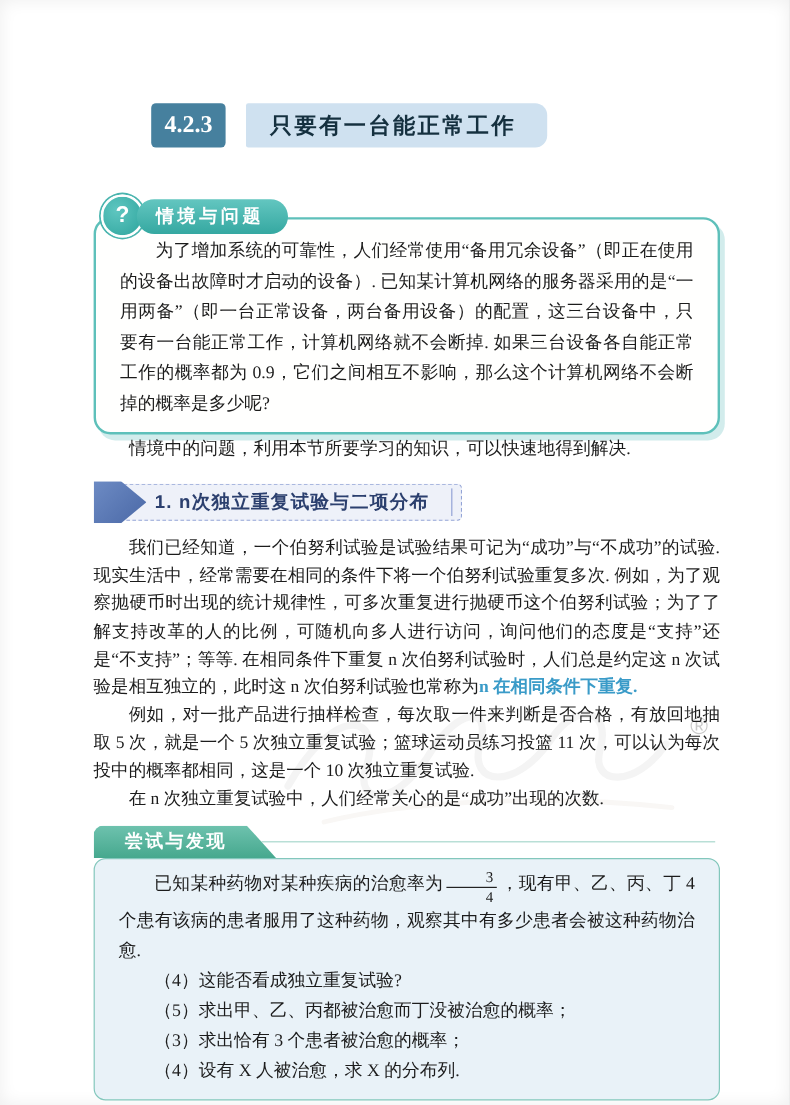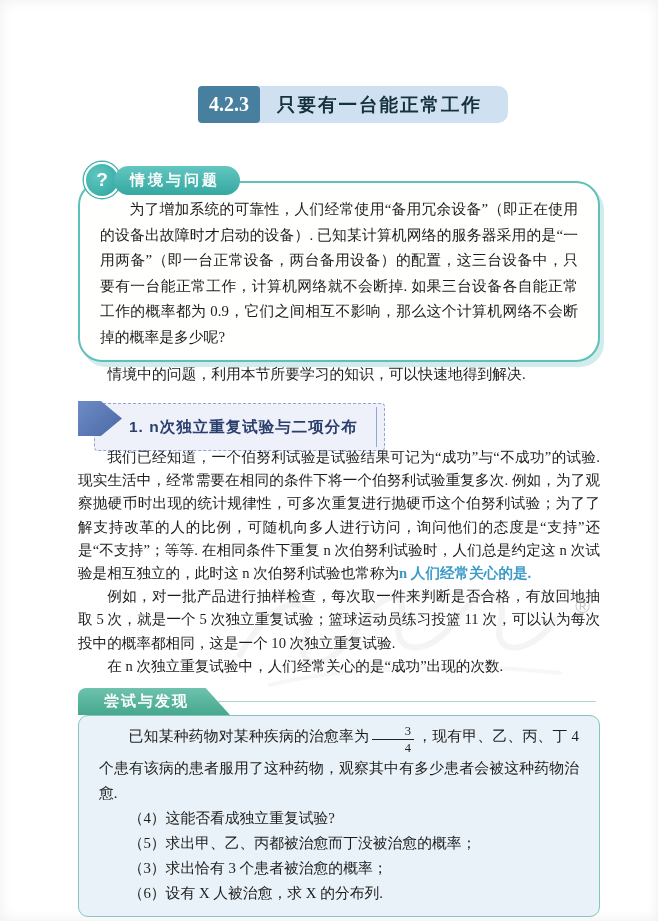--- a/index.html
+++ b/index.html
@@ -7,38 +7,38 @@
   .page {
     position:relative; width:658px; height:921px; margin:0 auto;
     background:#ffffff; overflow:hidden;
     box-shadow: inset 0 0 14px rgba(0,0,0,0.07);
     font-family:"Liberation Serif","DejaVu Serif",serif;
     color:#1c1c1c;
   }
   .content { position:relative; margin-left:78px; width:522px; }
 
   
-  .title-row { display:flex; align-items:stretch; margin:86px 0 0 120px; height:37px; }
+  .title-row { display:flex; align-items:stretch; margin:86px 0 0 48px; height:37px;gap:20px; }
   .title-num {
     background:#46809e; color:#ffffff; font-weight:bold; font-size:20px;
     font-family:"Liberation Serif",serif;
     display:flex; align-items:center; padding:0 11px; border-radius:4px;
     position:relative; z-index:2;
   }
   .title-text {
     background:#cfe1f0; color:#15303f; font-weight:bold; font-size:18.5px;
     letter-spacing:2px; display:flex; align-items:center; padding:0 26px 0 20px;
     border-radius:2px 10px 10px 2px; margin-left:-3px;
     font-family:"Liberation Sans",sans-serif;
   }
 
   
   .situation { position:relative; margin-top:58px; }
   .situ-box {
-    border:2px solid #5ec0ba; border-radius:24px; background:#fffffe;
+    border:2px solid #5ec0ba; border-radius:14px; background:#fffffe;
     box-shadow:4px 5px 0 #d2ecec;
     padding:14px 20px 10px 20px;
   }
   .situ-box p { font-size:14.8px; line-height:25.5px; text-align:justify; text-indent:2em; }
   .situ-header { position:absolute; top:-19px; left:6px; display:flex; align-items:center; z-index:3; }
   .situ-icon {
     width:36px; height:36px; border-radius:50%;
     background:radial-gradient(circle at 35% 35%, #5fc6c0, #2da49d);
     border:2px solid #ffffff; box-shadow:0 0 0 1.5px #49b4ae;
     color:#ffffff; font-weight:bold; font-size:19px;
@@ -51,21 +51,21 @@
     padding:5px 20px 5px 16px; border-radius:15px;
     font-family:"Liberation Sans",sans-serif;
   }
 
   
   .intro-para { font-size:14.8px; line-height:24px; text-indent:2em; }
 
   
   .banner { position:relative; margin-top:16px; height:33px; }
   .banner-box {
-    position:absolute; left:16px; top:1px; height:48px;
+    position:absolute; left:16px; top:1px; height:31px;
     background:#eef1f9; border:1.6px dashed #93a4d6; border-radius:4px;
     display:flex; align-items:center; padding:0 26px 0 34px;
     color:#2b3f6e; font-weight:bold; font-size:15.5px; letter-spacing:1px;
     font-family:"Liberation Sans",sans-serif;
   }
   .banner-box::after {
     content:""; position:absolute; right:7px; top:3px; bottom:3px;
     border-right:1.4px solid #93a4d6;
   }
   .banner-arrow {
@@ -153,34 +153,34 @@
     </div>
 
     <p class="intro-para">情境中的问题，利用本节所要学习的知识，可以快速地得到解决.</p>
 
     <div class="banner">
       <div class="banner-box">1. n次独立重复试验与二项分布</div>
       <div class="banner-arrow"></div>
     </div>
 
     <div class="body-text">
-      <p><span>我们已经知道，一个伯努利试验是试验结果可记为“成功”与“不成功”的试验. 现实生活中，经常需要在相同的条件下将一个伯努利试验重复多次. 例如，为了观察抛硬币时出现的统计规律性，可多次重复进行抛硬币这个伯努利试验；为了了解支持改革的人的比例，可随机向多人进行访问，询问他们的态度是“支持”还是“不支持”；等等. 在相同条件下重复 n 次伯努利试验时，人们总是约定这 n 次试验是相互独立的，此时这 n 次伯努利试验也常称为</span><span class="hl">n 人们经常关心的是.</span></p>
+      <p><span>我们已经知道，一个伯努利试验是试验结果可记为“成功”与“不成功”的试验. 现实生活中，经常需要在相同的条件下将一个伯努利试验重复多次. 例如，为了观察抛硬币时出现的统计规律性，可多次重复进行抛硬币这个伯努利试验；为了了解支持改革的人的比例，可随机向多人进行访问，询问他们的态度是“支持”还是“不支持”；等等. 在相同条件下重复 n 次伯努利试验时，人们总是约定这 n 次试验是相互独立的，此时这 n 次伯努利试验也常称为</span><span class="hl">n 在相同条件下重复.</span></p>
       <p>例如，对一批产品进行抽样检查，每次取一件来判断是否合格，有放回地抽取 5 次，就是一个 5 次独立重复试验；篮球运动员练习投篮 11 次，可以认为每次投中的概率都相同，这是一个 10 次独立重复试验.</p>
       <p>在 n 次独立重复试验中，人们经常关心的是“成功”出现的次数.</p>
     </div>
 
     <div class="try-section">
       <div class="try-rail"></div>
       <div class="try-tab">尝试与发现</div>
       <div class="try-box">
         <div class="try-intro"><span>已知某种药物对某种疾病的治愈率为</span><span class="frac"><span class="num">3</span><span class="den">4</span></span><span>，现有甲、乙、丙、丁 4 个患有该病的患者服用了这种药物，观察其中有多少患者会被这种药物治愈.</span></div>
         <div class="try-item">（4）这能否看成独立重复试验?</div>
         <div class="try-item">（5）求出甲、乙、丙都被治愈而丁没被治愈的概率；</div>
         <div class="try-item">（3）求出恰有 3 个患者被治愈的概率；</div>
-        <div class="try-item">（6）设有 X 人被治愈，求 X 的分布列.</div>
+        <div class="try-item">（4）设有 X 人被治愈，求 X 的分布列.</div>
       </div>
     </div>
 
   </div>
 
   <div class="footer">
     <span class="footer-chapter">4.2 随机变量</span>
     <span class="footer-page">71</span>
   </div>
 

